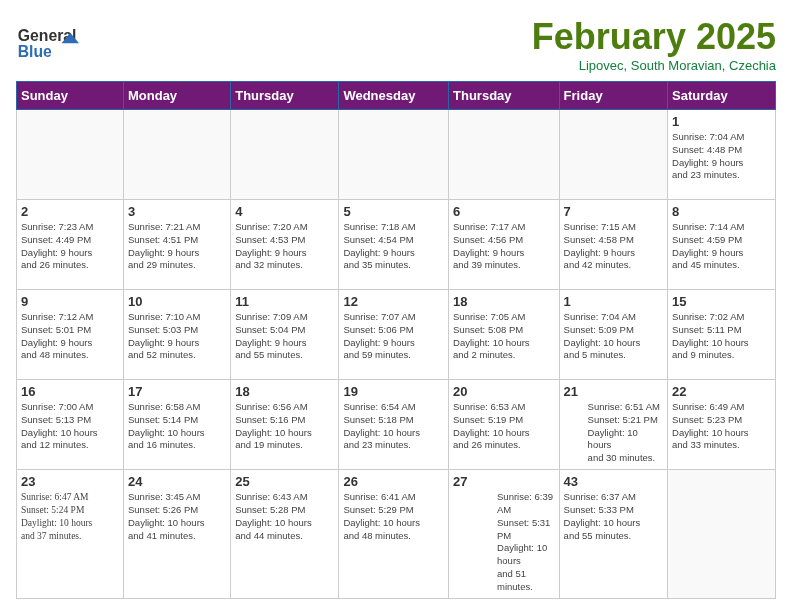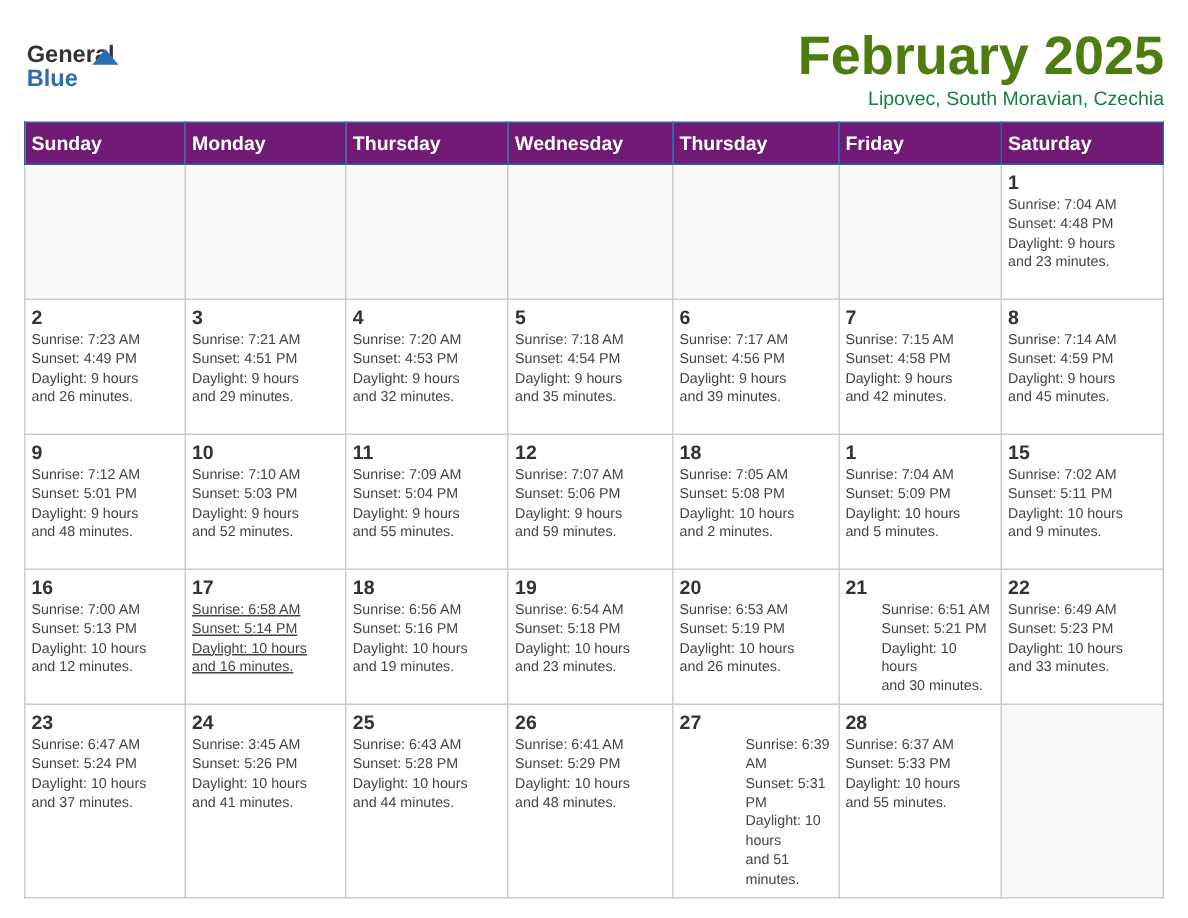--- a/index.html
+++ b/index.html
@@ -226,21 +226,21 @@
       <tr>
         <td>
           <span class="day-number">16</span>
           <div class="day-info" style="white-space: pre-line;">Sunrise: 7:00 AM
 Sunset: 5:13 PM
 Daylight: 10 hours
 and 12 minutes.</div>
         </td>
         <td>
           <span class="day-number">17</span>
-          <div class="day-info" style="white-space: pre-line; text-decoration: underline;">Sunrise: 6:58 AM
+          <div class="day-info" style="white-space: pre-line;">Sunrise: 6:58 AM
 Sunset: 5:14 PM
 Daylight: 10 hours
 and 16 minutes.</div>
         </td>
         <td>
           <span class="day-number">18</span>
           <div class="day-info" style="white-space: pre-line;">Sunrise: 6:56 AM
 Sunset: 5:16 PM
 Daylight: 10 hours
 and 19 minutes.</div>
@@ -270,21 +270,21 @@
           <span class="day-number">22</span>
           <div class="day-info" style="white-space: pre-line;">Sunrise: 6:49 AM
 Sunset: 5:23 PM
 Daylight: 10 hours
 and 33 minutes.</div>
         </td>
       </tr>
       <tr>
         <td>
           <span class="day-number">23</span>
-          <div class="day-info" style="white-space: pre-line;">Sunrise: 6:47 AM
+          <div class="day-info" style="white-space: pre-line; font-family: Liberation Serif, serif;">Sunrise: 6:47 AM
 Sunset: 5:24 PM
 Daylight: 10 hours
 and 37 minutes.</div>
         </td>
         <td>
           <span class="day-number">24</span>
           <div class="day-info" style="white-space: pre-line;">Sunrise: 3:45 AM
 Sunset: 5:26 PM
 Daylight: 10 hours
 and 41 minutes.</div>
@@ -304,21 +304,21 @@
 and 48 minutes.</div>
         </td>
         <td>
           <span class="day-number">27</span>
           <div class="day-info" style="white-space: pre-line; margin-left: 44px;">Sunrise: 6:39 AM
 Sunset: 5:31 PM
 Daylight: 10 hours
 and 51 minutes.</div>
         </td>
         <td>
-          <span class="day-number">28</span>
+          <span class="day-number">43</span>
           <div class="day-info" style="white-space: pre-line;">Sunrise: 6:37 AM
 Sunset: 5:33 PM
 Daylight: 10 hours
 and 55 minutes.</div>
         </td>
         <td class="empty"></td>
       </tr>
     </tbody>
 </table>
 

